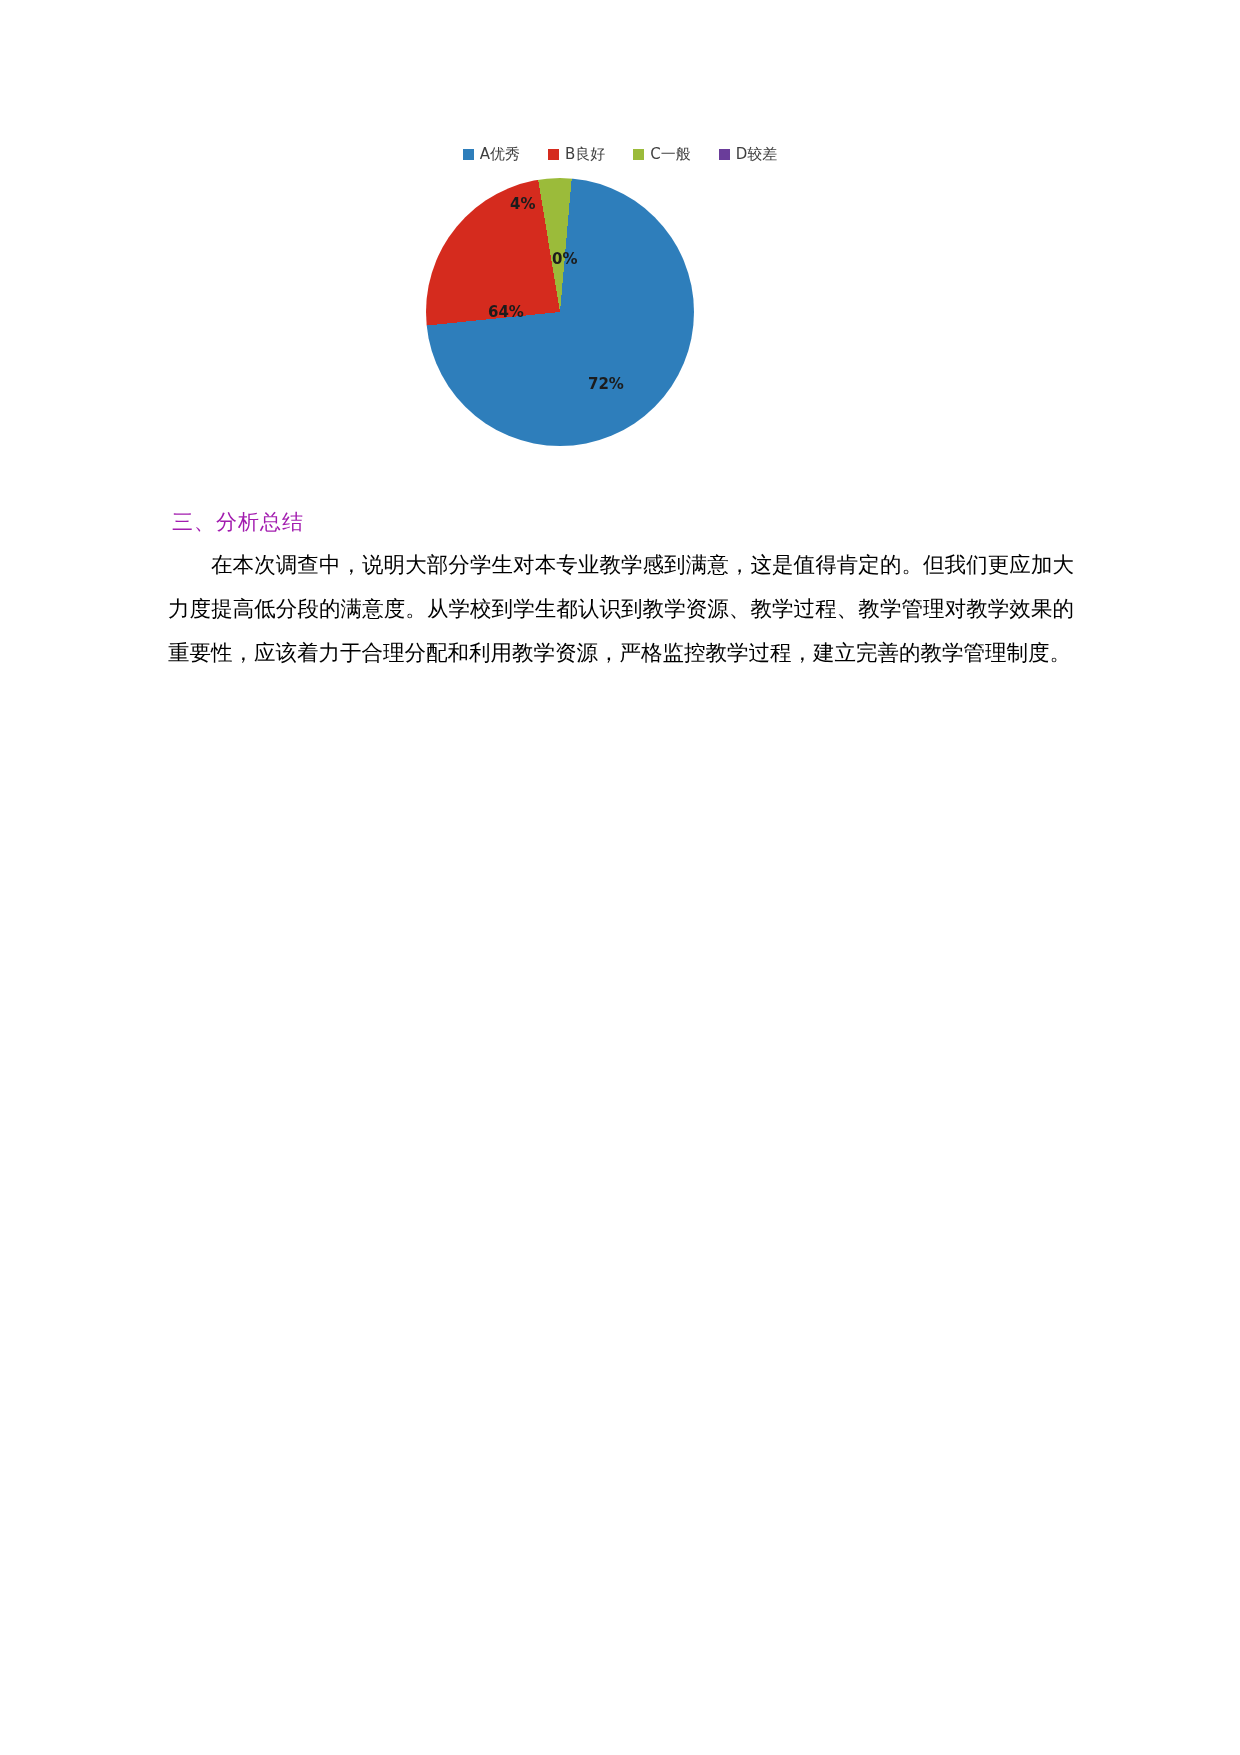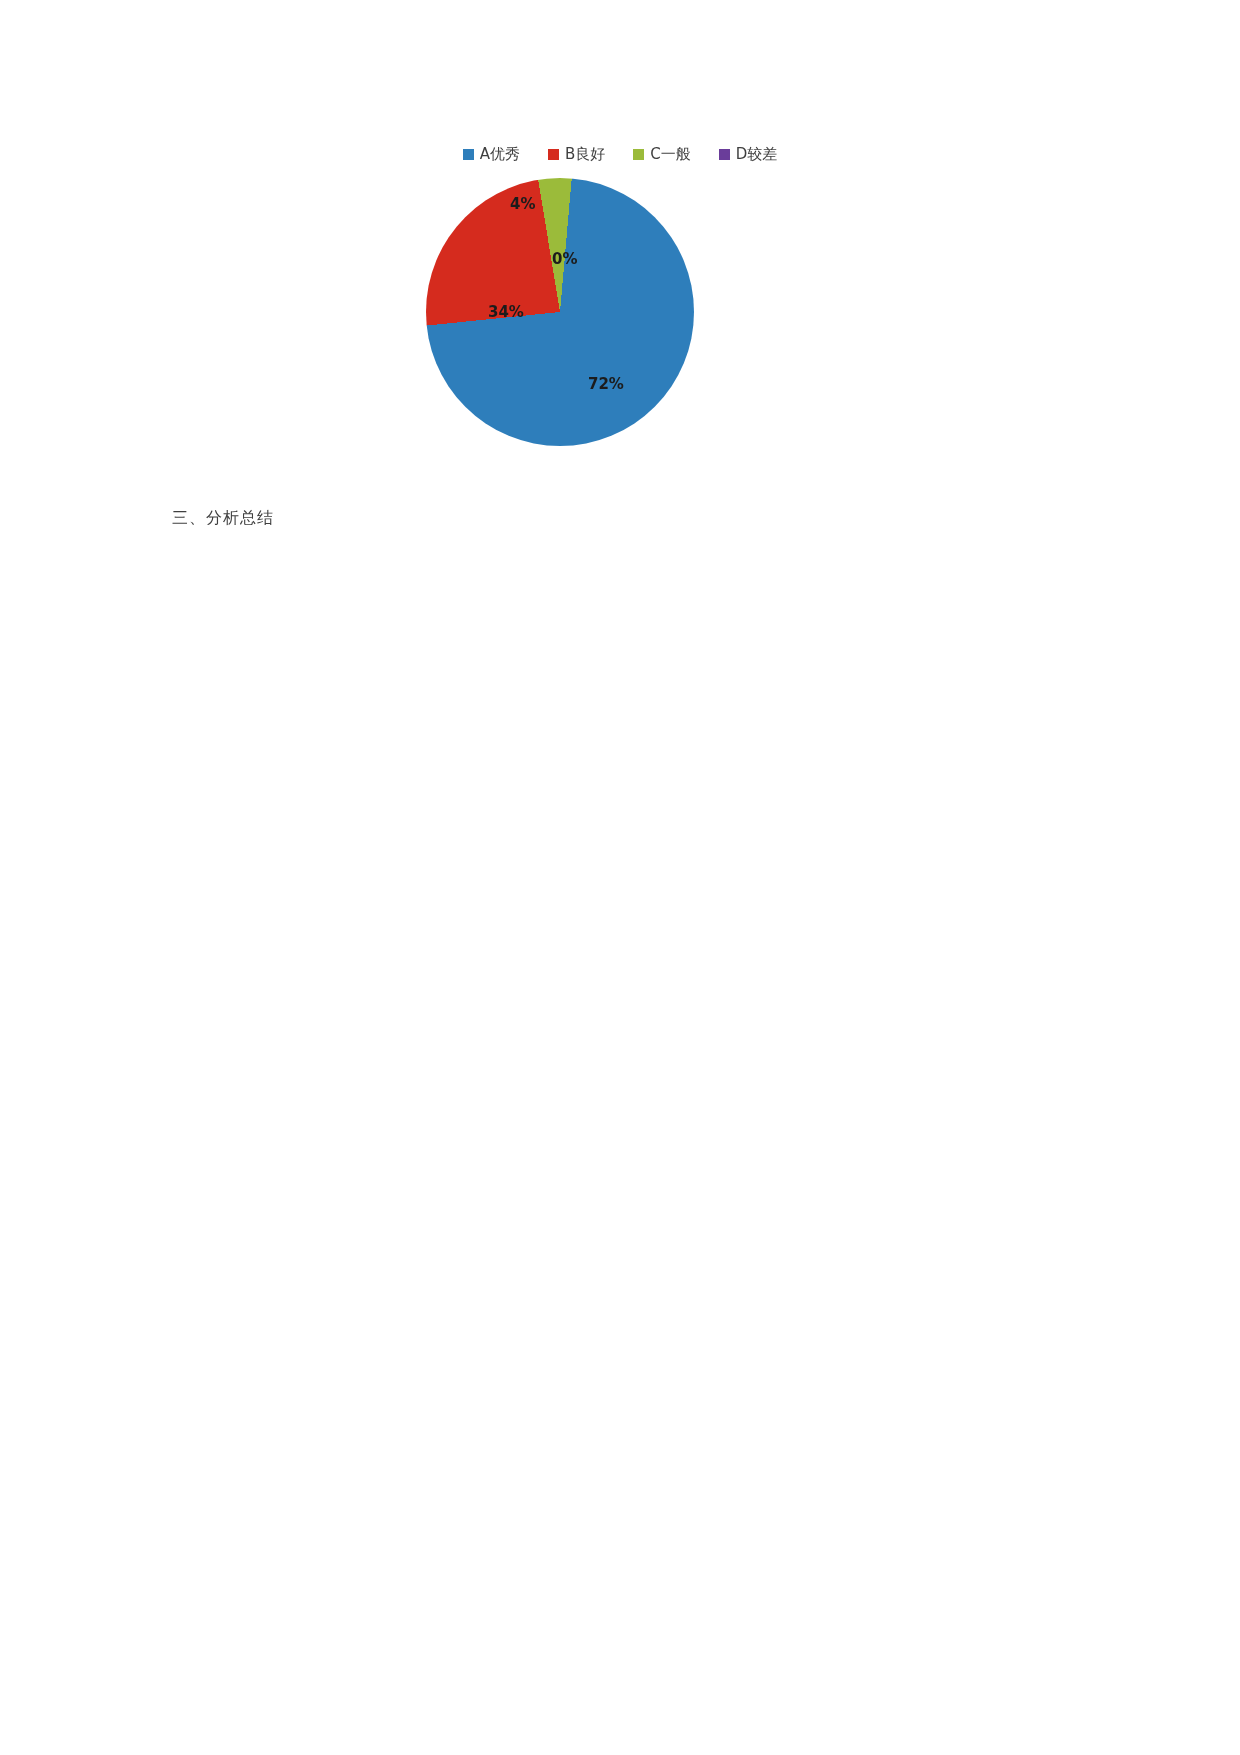--- a/index.html
+++ b/index.html
@@ -77,23 +77,23 @@
   .lbl-b { left: 158px; top: 135px; }
   .lbl-c { left: 180px; top: 27px; }
   .lbl-d { left: 222px; top: 82px; }
 
   
   .heading {
     position: absolute;
     left: 172px;
     top: 508px;
     font-family: "DejaVu Serif", serif;
-    font-size: 16px;
+    font-size: 21px;
     letter-spacing: 1px;
-    color: #404040;
+    color: #a21caf;
   }
   .para {
     position: absolute;
     left: 168px;
     width: 906px;
     font-family: "DejaVu Serif", serif;
     font-size: 21.5px;
     line-height: 44px;
     text-align: justify;
     text-justify: inter-ideograph;
@@ -125,23 +125,24 @@
       </span>
       <span class="legend-item">
         <span class="legend-swatch" style="background:#6a3d9a"></span>
         <span>D较差</span>
       </span>
     </div>
 
     <div class="pie-wrap">
       <div class="pie" id="pie" style="background: conic-gradient(from 5deg, rgb(46, 126, 187) 0deg, rgb(46, 126, 187) 259.2deg, rgb(213, 43, 30) 259.2deg, rgb(213, 43, 30) 345.6deg, rgb(155, 187, 58) 345.6deg, rgb(155, 187, 58) 360deg);"></div>
       <span class="slice-label lbl-a">72%</span>
-      <span class="slice-label lbl-b">34%</span>
+      <span class="slice-label lbl-b">64%</span>
       <span class="slice-label lbl-c">4%</span>
       <span class="slice-label lbl-d">0%</span>
     </div>
 
   </div>
 
   <div class="heading">三、分析总结</div>
 
+  <div class="para p1">在本次调查中，说明大部分学生对本专业教学感到满意，这是值得肯定的。但我们更应加大力度提高低分段的满意度。从学校到学生都认识到教学资源、教学过程、教学管理对教学效果的重要性，应该着力于合理分配和利用教学资源，严格监控教学过程，建立完善的教学管理制度。</div>
 
 </div>
 
 </body></html>

